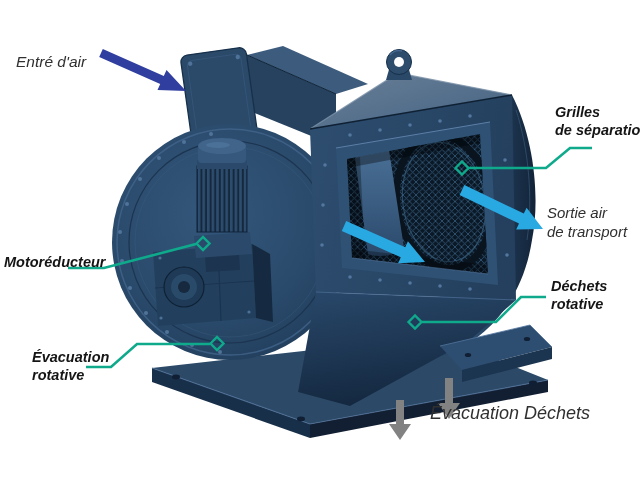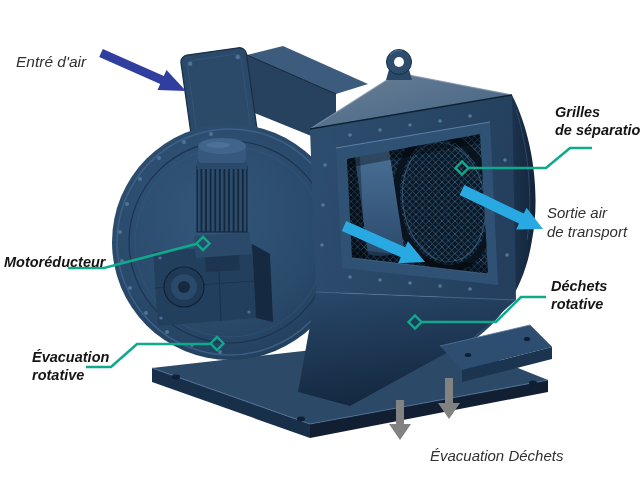--- a/index.html
+++ b/index.html
@@ -255,17 +255,17 @@
 <div class="lbl" style="left:547px;top:204px">
   <span>Sortie air</span>
   <span>de transport</span>
 </div>
 
 <div class="lbl bold" style="left:551px;top:277px">
   <span>Déchets</span>
   <span>rotative</span>
 </div>
 
-<div class="lbl" style="left:430px;top:447px;font-size:15px">
+<div class="lbl" style="left:430px;top:402px;font-size:18px">
   <span>Évacuation Déchets</span>
 </div>
 
 </div>
 
 </body></html>

